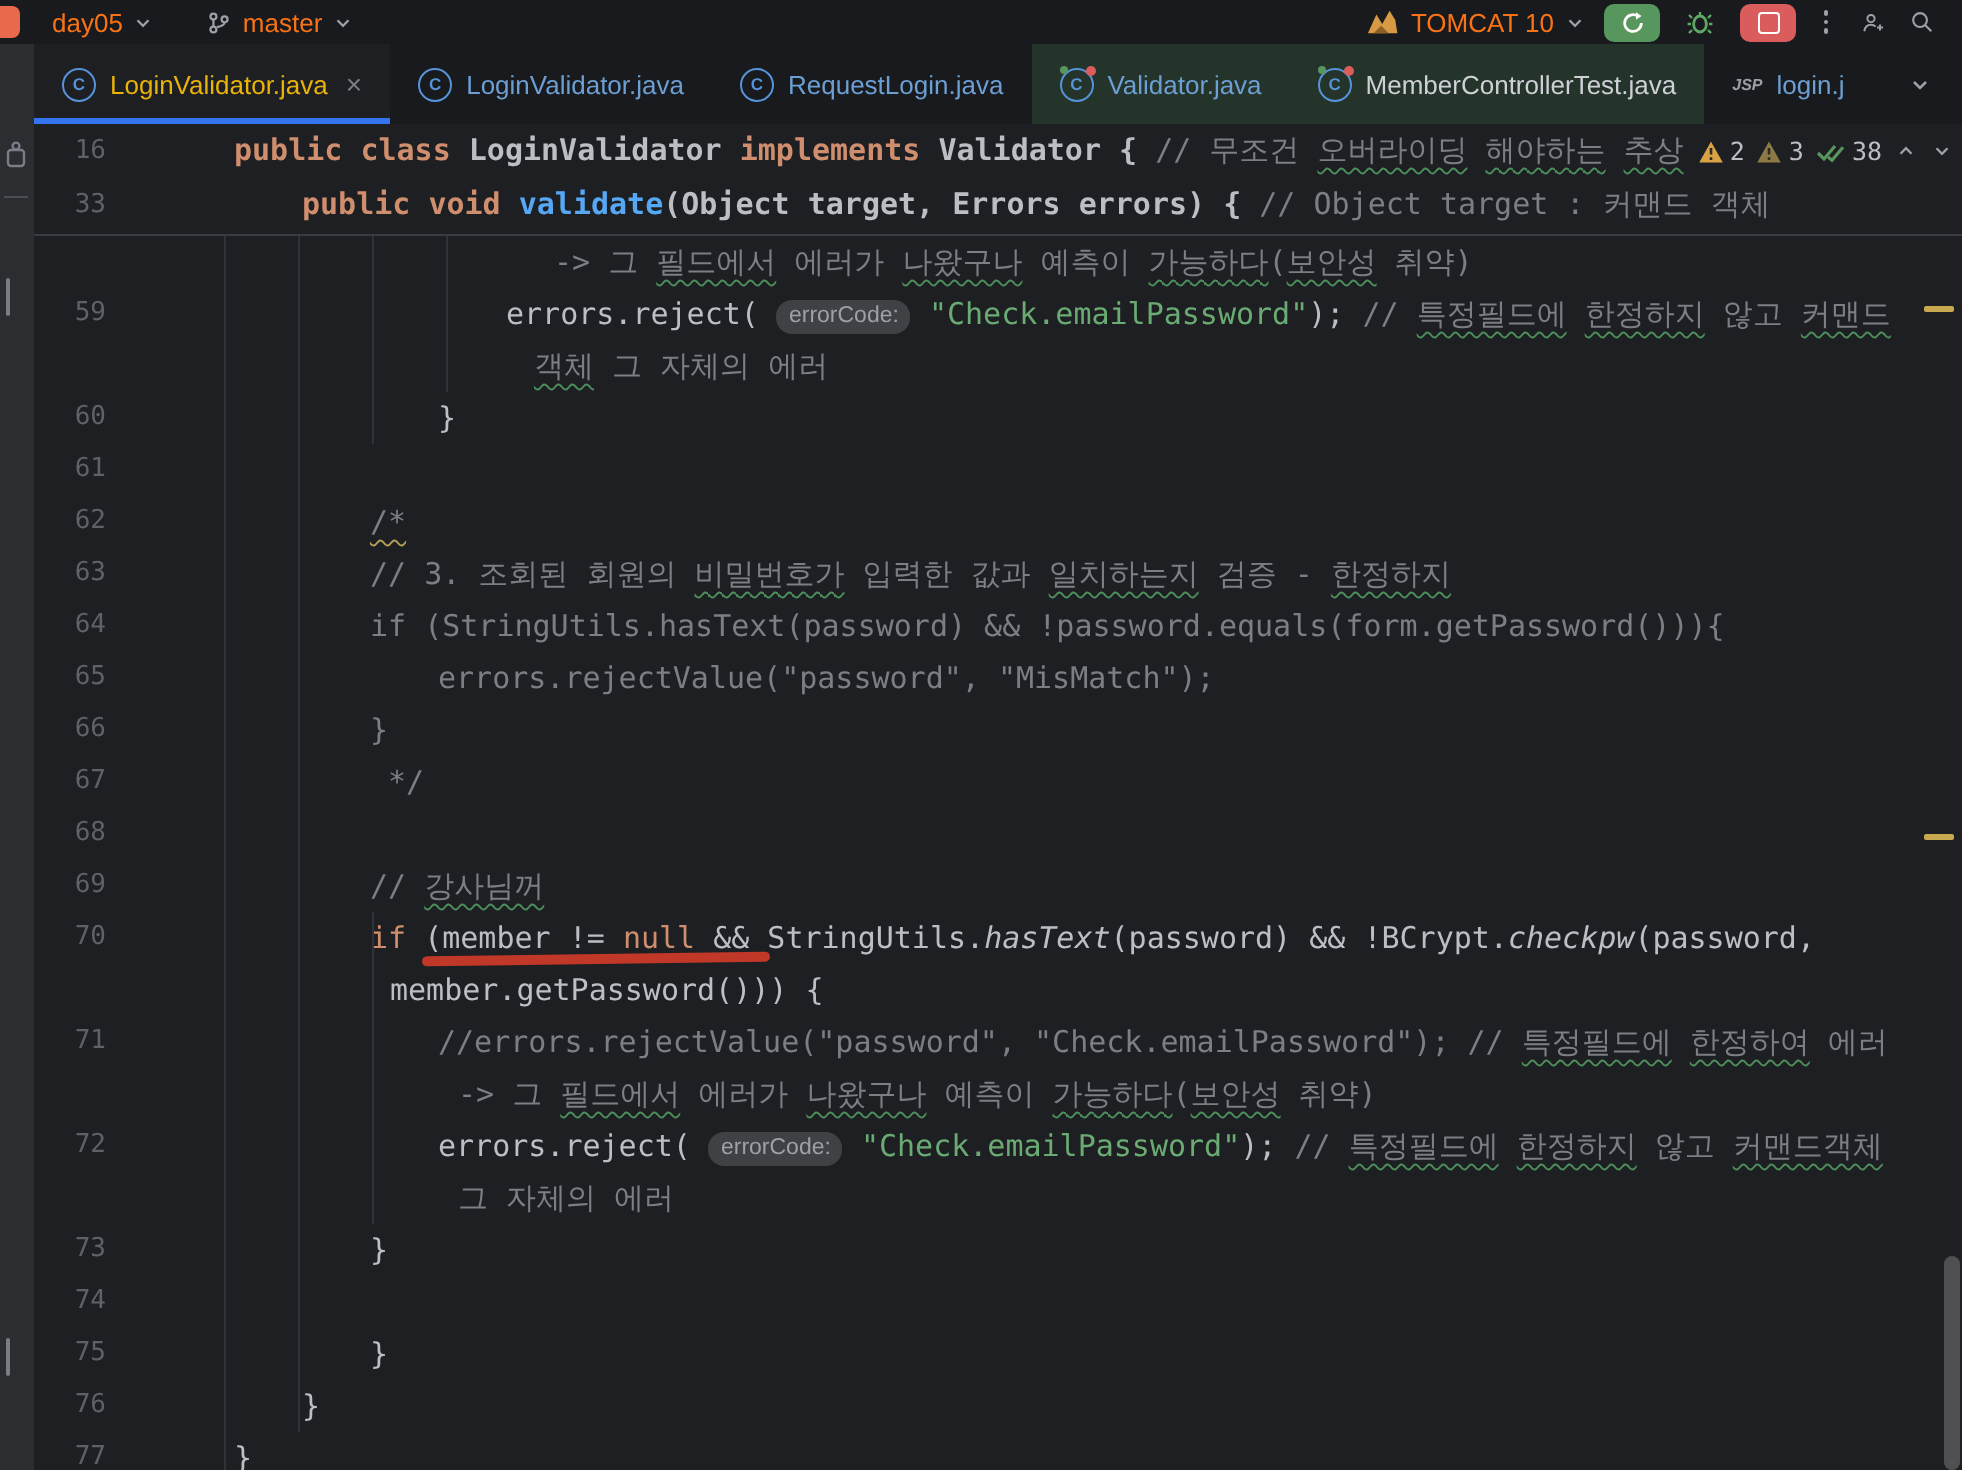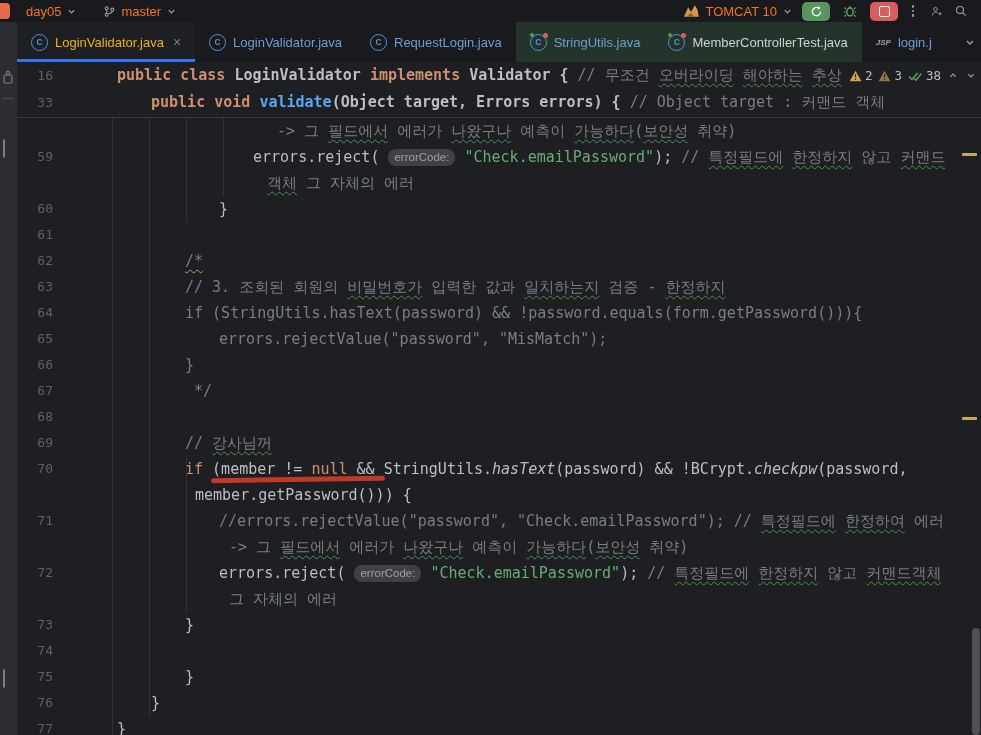--- a/index.html
+++ b/index.html
@@ -165,21 +165,21 @@
         <div class="tab">
           <span class="ci">C</span>
           <span class="lbl blue">LoginValidator.java</span>
         </div>
         <div class="tab">
           <span class="ci">C</span>
           <span class="lbl blue">RequestLogin.java</span>
         </div>
         <div class="tab testbg">
           <span class="ci test">C</span>
-          <span class="lbl blue">StringUtils.java</span>
+          <span class="lbl blue">Validator.java</span>
         </div>
         <div class="tab testbg">
           <span class="ci test">C</span>
           <span class="lbl plain">MemberControllerTest.java</span>
         </div>
         <div class="tab">
           <span class="jspi">JSP</span>
           <span class="lbl blue">login.j</span>
         </div>
       </div>

